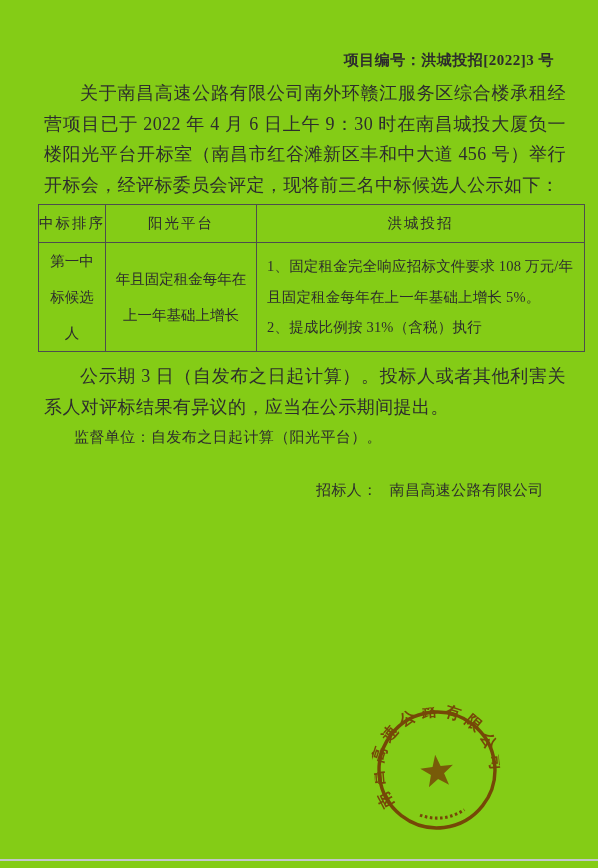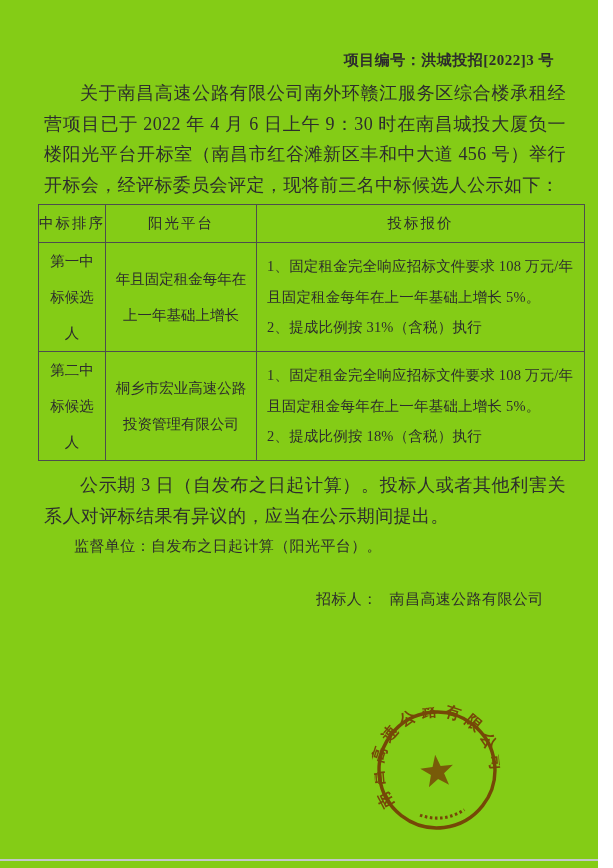--- a/index.html
+++ b/index.html
@@ -124,36 +124,28 @@
     <table class="bid-table">
       <colgroup>
           <col class="c1">
           <col class="c2">
           <col class="c3">
         </colgroup>
       <tbody>
           <tr>
         <th>中标排序</th>
         <th>阳光平台</th>
-        <th>投标报价</th>
+        <th>洪城投招</th>
       </tr>
       <tr>
         <td class="rank-cell">第一中标候选人</td>
         <td class="bidder-cell">年且固定租金每年在上一年基础上增长</td>
         <td class="quote-cell">
           <div>1、固定租金完全响应招标文件要求 108 万元/年且固定租金每年在上一年基础上增长 5%。</div>
           <div>2、提成比例按 31%（含税）执行</div>
-        </td>
-      </tr>
-      <tr>
-        <td class="rank-cell">第二中标候选人</td>
-        <td class="bidder-cell">桐乡市宏业高速公路投资管理有限公司</td>
-        <td class="quote-cell">
-          <div>1、固定租金完全响应招标文件要求 108 万元/年且固定租金每年在上一年基础上增长 5%。</div>
-          <div>2、提成比例按 18%（含税）执行</div>
         </td>
       </tr>
     </tbody>
       </table>
 
     <div class="para notice">公示期 3 日（自发布之日起计算）。投标人或者其他利害关系人对评标结果有异议的，应当在公示期间提出。</div>
 
     <div class="foot-line">监督单位：自发布之日起计算（阳光平台）。</div>
 
 

